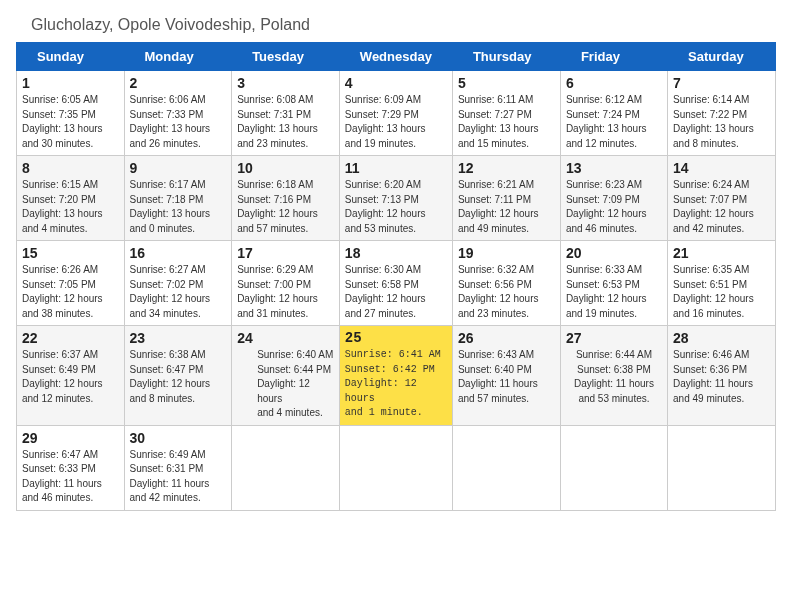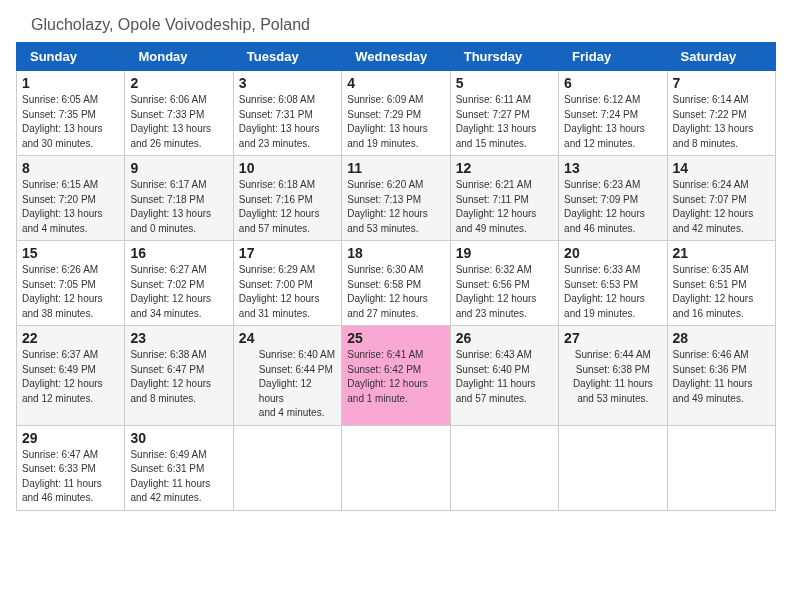--- a/index.html
+++ b/index.html
@@ -48,21 +48,21 @@
       margin-left: 15px;
     }
     .calendar {
       width: 100%;
       border-collapse: collapse;
       font-size: 11px;
     }
     .calendar th {
       background: #1565c0;
       color: #fff;
-      padding: 6px 13px;
+      padding: 6px 20px;
       text-align: left;
       font-size: 13px;
       font-weight: bold;
       border: 1px solid #1565c0;
     }
     .calendar td {
       border: 1px solid #ccc;
       vertical-align: top;
       padding: 4px 5px;
       width: calc(100% / 7);
@@ -278,21 +278,21 @@
 Daylight: 12 hours
 and 8 minutes.</div>
         </td>
         <td style="background: rgb(245, 245, 245);">
           <span class="day-number">24</span>
           <div class="day-info" style="white-space: pre-line; margin-left: 20px;">Sunrise: 6:40 AM
 Sunset: 6:44 PM
 Daylight: 12 hours
 and 4 minutes.</div>
         </td>
-        <td style="background: #f9a8d4;">
+        <td style="background: #fde047; font-family: Liberation Mono, monospace;">
           <span class="day-number">25</span>
           <div class="day-info" style="white-space: pre-line;">Sunrise: 6:41 AM
 Sunset: 6:42 PM
 Daylight: 12 hours
 and 1 minute.</div>
         </td>
         <td style="background: rgb(245, 245, 245);">
           <span class="day-number">26</span>
           <div class="day-info" style="white-space: pre-line;">Sunrise: 6:43 AM
 Sunset: 6:40 PM

